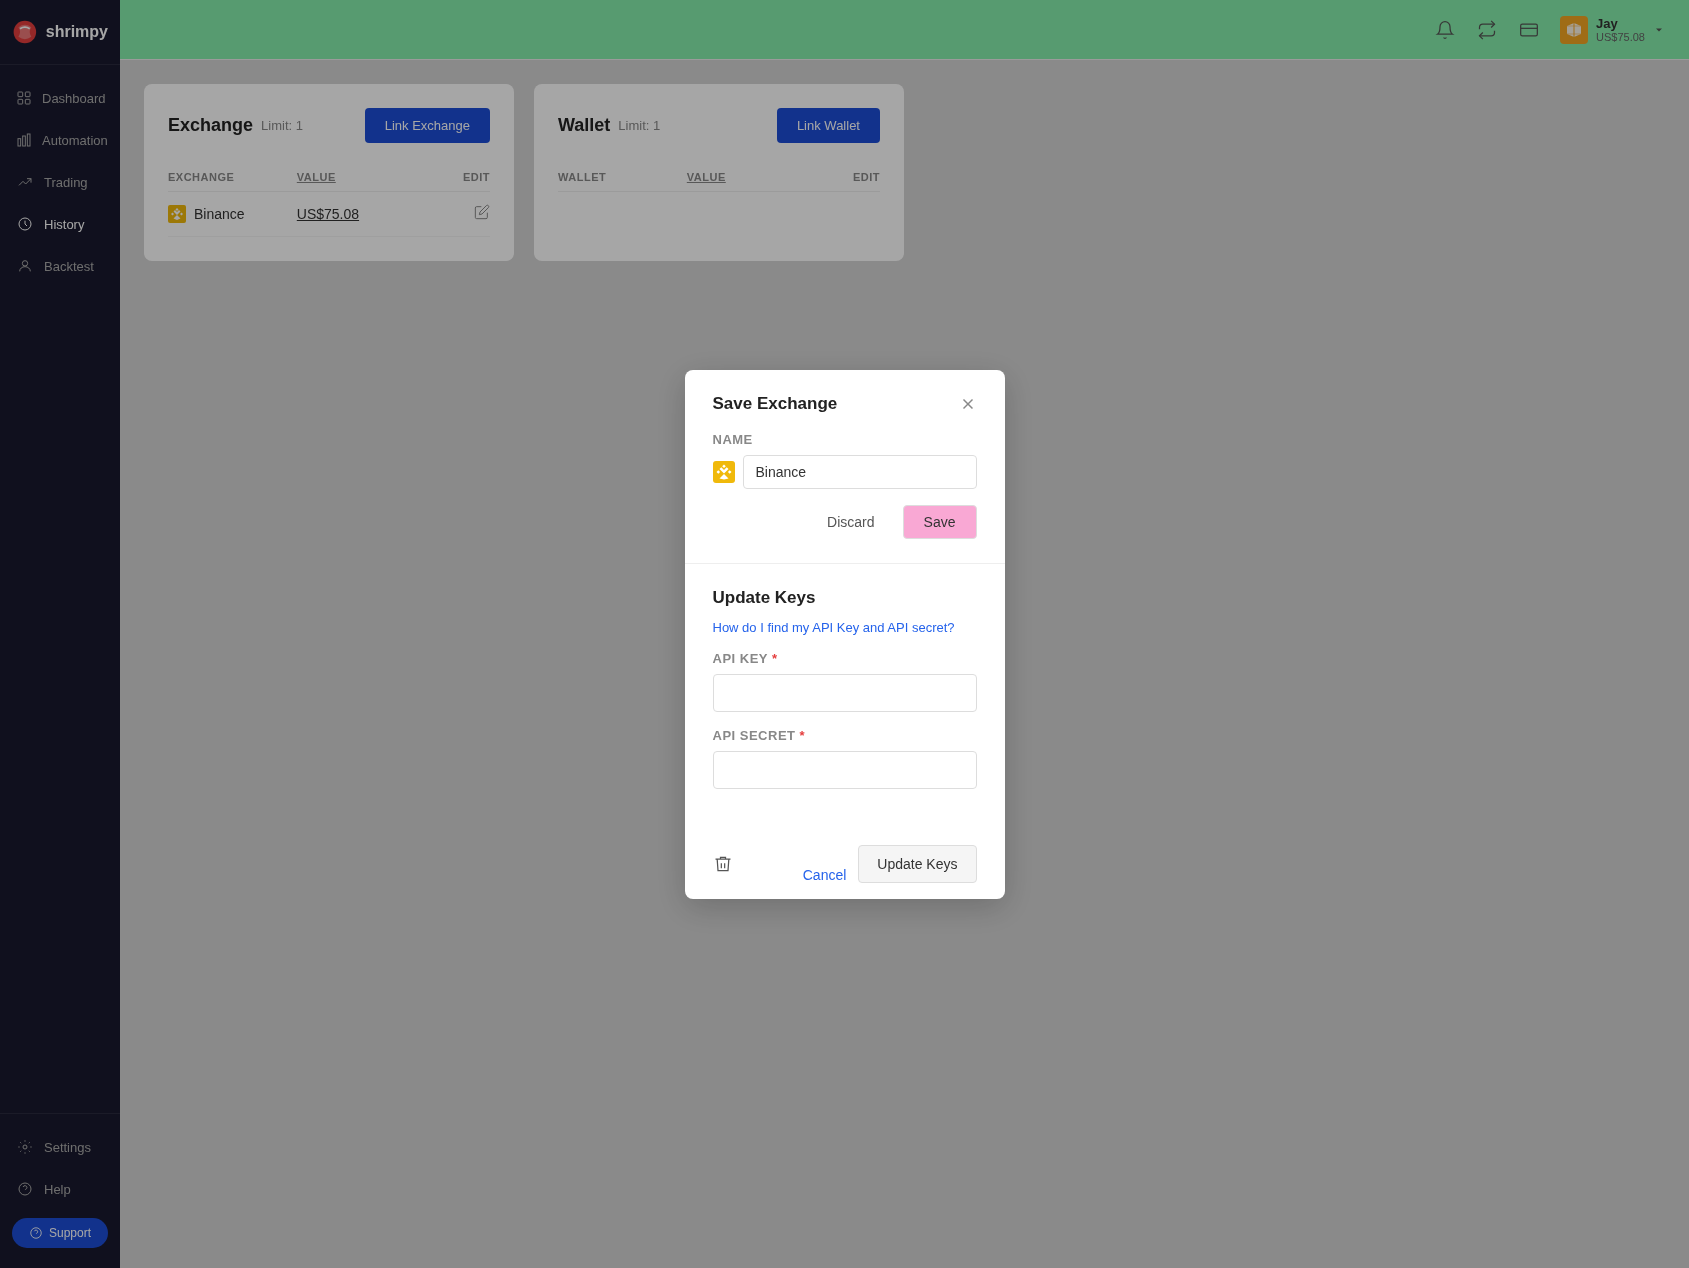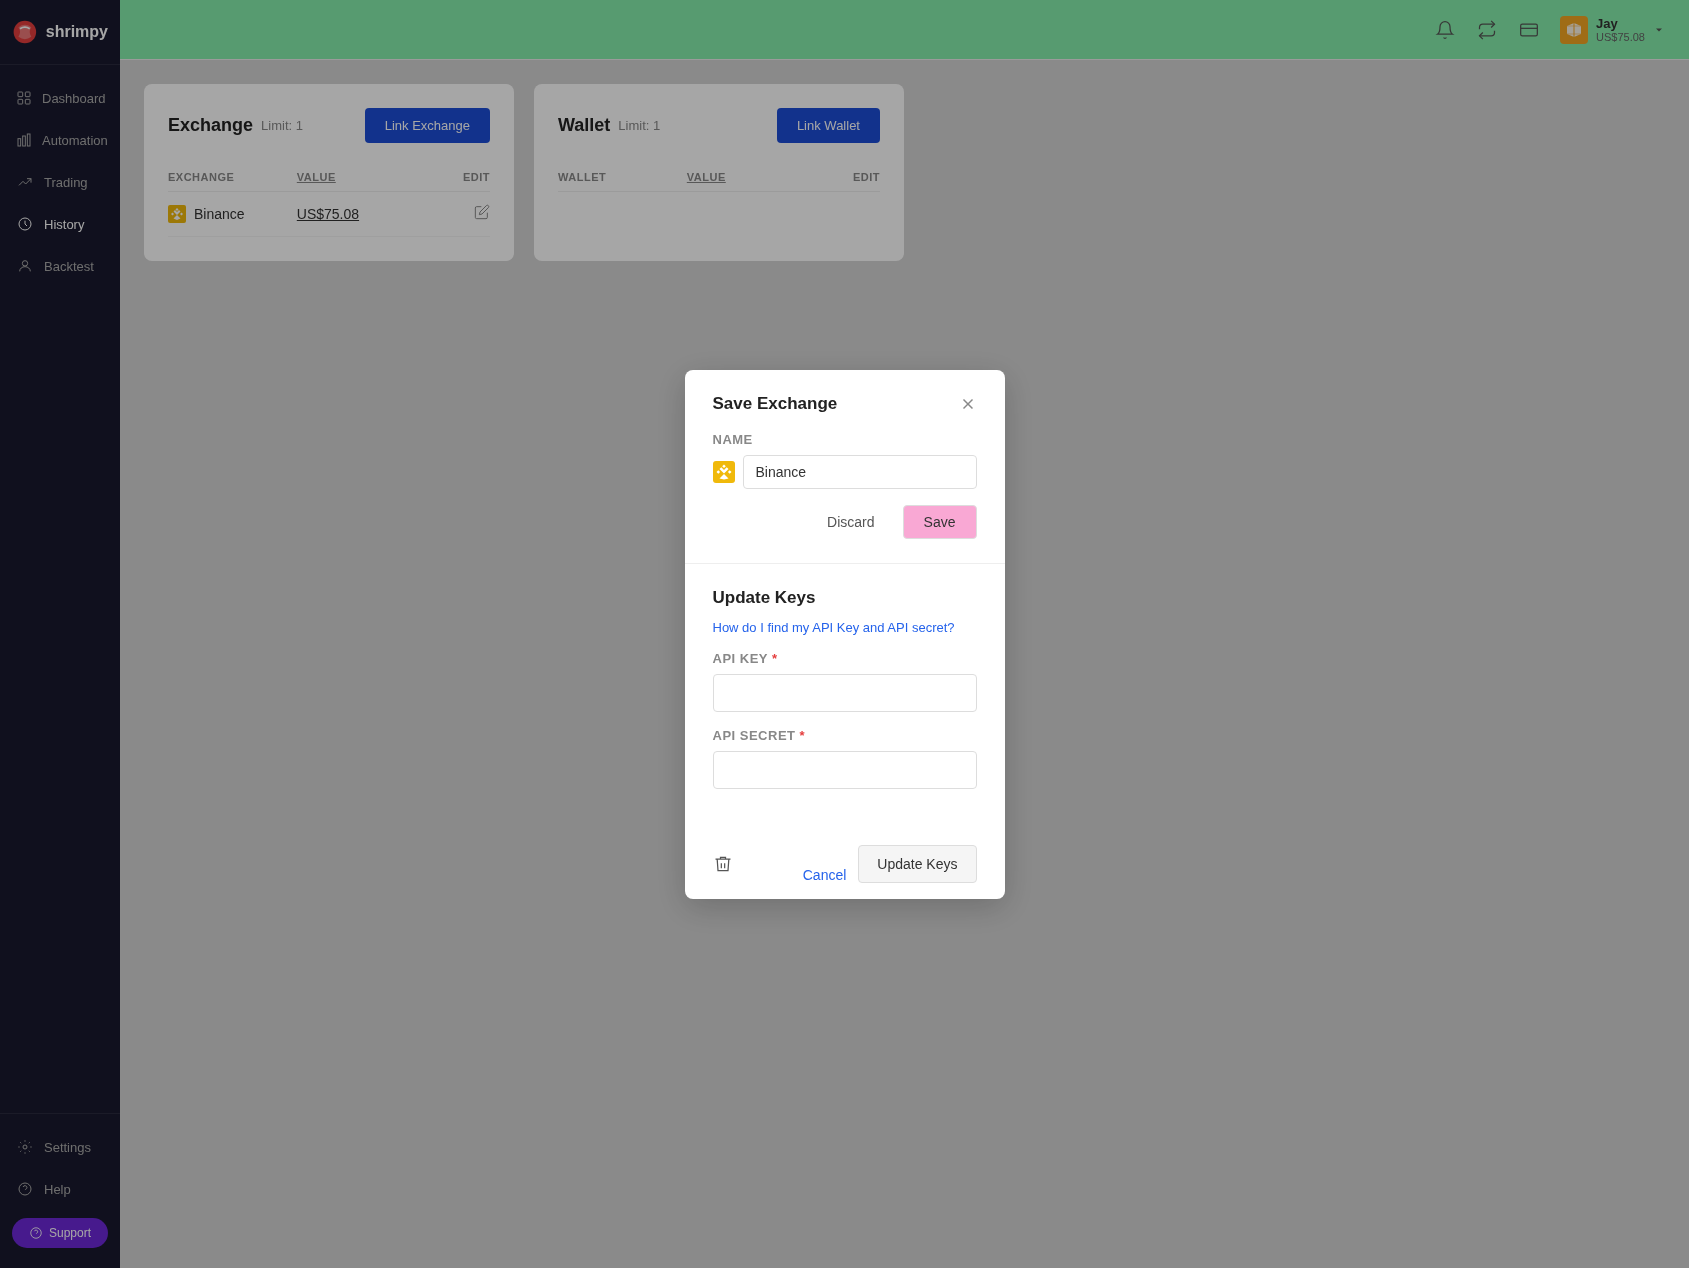--- a/index.html
+++ b/index.html
@@ -46,21 +46,21 @@
       transition: background 0.2s;
     }
     .nav-item.active { color: white; }
     .nav-icon { width: 18px; height: 18px; display: flex; align-items: center; justify-content: center; }
     .sidebar-bottom {
       padding: 12px 0;
       border-top: 1px solid #2a2a3e;
     }
     .support-btn {
       margin: 8px 12px;
-      background: #6d28d9;
+      background: #1d4ed8;
       color: white;
       border: none;
       border-radius: 20px;
       padding: 8px 16px;
       cursor: pointer;
       font-size: 12px;
       display: flex;
       align-items: center;
       gap: 6px;
       width: calc(100% - 24px);

